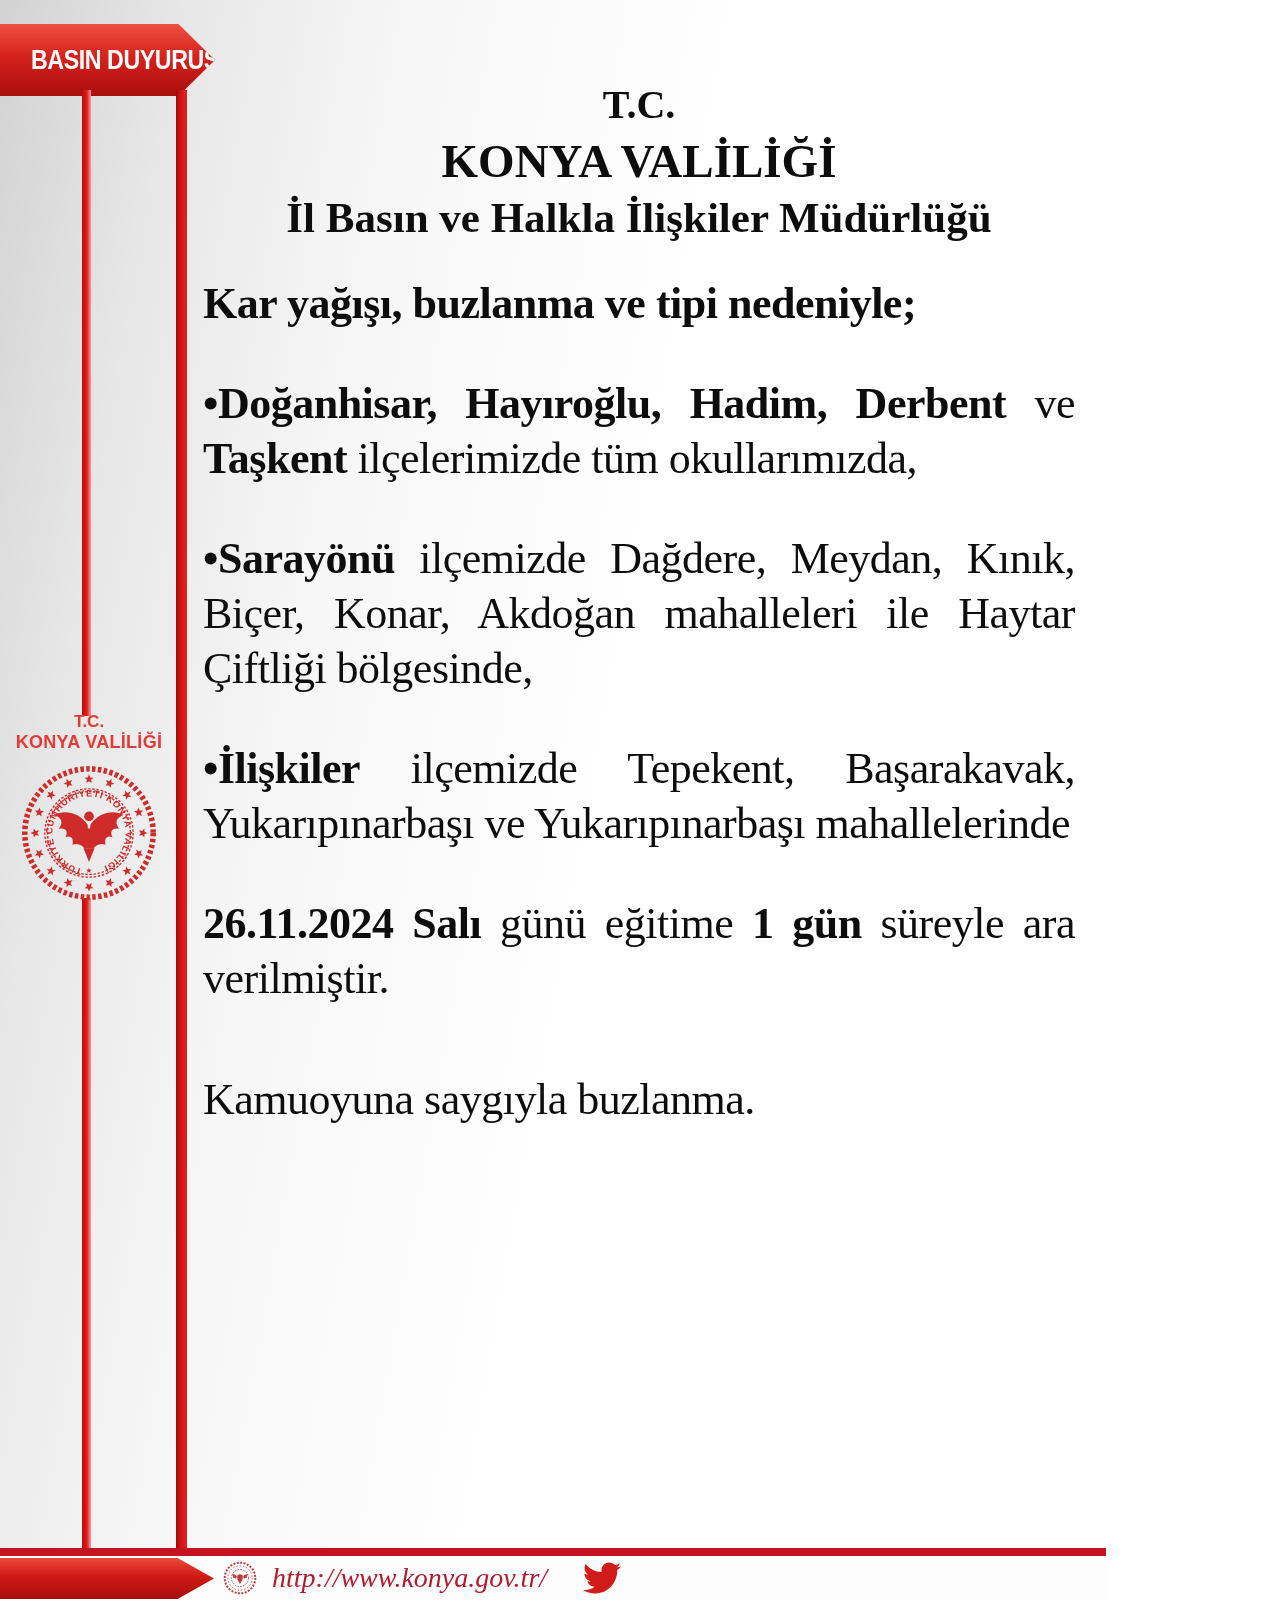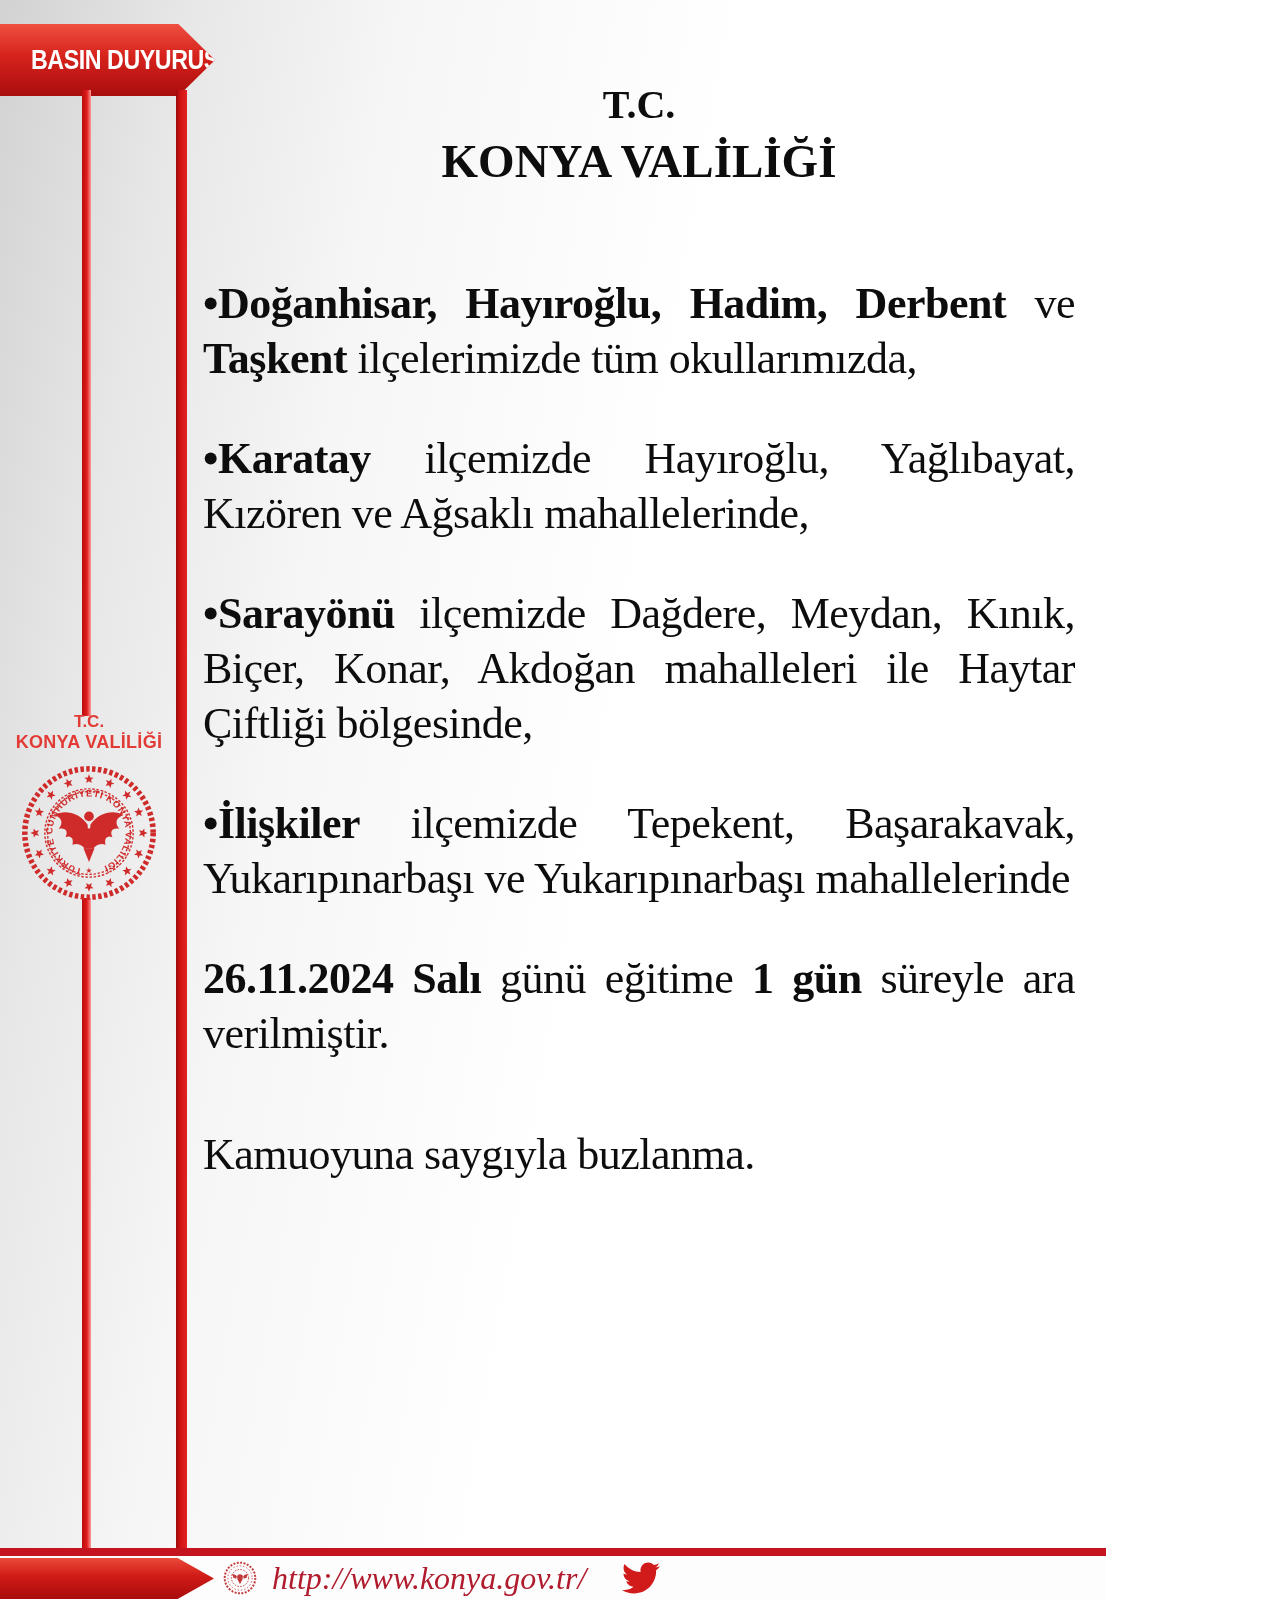--- a/index.html
+++ b/index.html
@@ -62,21 +62,21 @@
   .footer-arrow{
     position:absolute;left:0;top:1558px;width:214px;height:41px;
     clip-path:polygon(0 0,83% 0,100% 50%,83% 100%,0 100%);
     background:linear-gradient(180deg,#ea4a3a 0%,#d01a16 45%,#a80d0d 100%);
   }
   .footer-row{
     position:absolute;left:222px;top:1556px;height:44px;
     display:flex;align-items:center;
   }
   .footer-url{
-    font-style:italic;font-size:32px;color:#b01c2e;white-space:nowrap;
+    font-style:italic;font-size:28px;color:#b01c2e;white-space:nowrap;
   }
   .mini-seal{width:36px;height:36px;margin-right:14px;flex:0 0 auto;}
   .tw-icon{width:46px;height:38px;margin:0 30px 0 32px;flex:0 0 auto;}
 </style>
 </head>
 <body>
 
 <div class="page">
 
   <div class="banner">
@@ -129,27 +129,28 @@
       <circle cx="100" cy="76" r="7"></circle>
       <ellipse cx="100" cy="108" rx="10" ry="15"></ellipse>
       <path d="M92,122 L100,142 L108,122 Z"></path>
     </g>
     <text x="100" y="158" text-anchor="middle" font-size="11" fill="#cf2b2b">★</text>
   </svg>
 
   <div class="doc-header">
     <div class="h1">T.C.</div>
     <div class="h2">KONYA VALİLİĞİ</div>
+    <div class="h3">İl Basın ve Halkla İlişkiler Müdürlüğü</div>
   </div>
 
   <div class="content">
+    <p class="intro">Kar yağışı, buzlanma ve tipi nedeniyle;</p>
 
     <p><span class="b">•Doğanhisar, Hayıroğlu, Hadim, Derbent</span><span> ve </span><span class="b">Taşkent</span><span> ilçelerimizde tüm okullarımızda,</span></p>
 
-    <p><span class="b">•Karatay</span><span> ilçemizde Hayıroğlu, Yağlıbayat, Kızören ve Ağsaklı mahallelerinde,</span></p>
 
 
     <p><span class="b">•Sarayönü</span><span> ilçemizde Dağdere, Meydan, Kınık, Biçer, Konar, Akdoğan mahalleleri ile Haytar Çiftliği bölgesinde,</span></p>
 
     <p><span class="b">•İlişkiler</span><span> ilçemizde Tepekent, Başarakavak, Yukarıpınarbaşı ve Yukarıpınarbaşı mahallelerinde</span></p>
 
     <p class="pre-closing"><span class="b">26.11.2024 Salı</span><span> günü eğitime </span><span class="b">1 gün</span><span> süreyle ara verilmiştir.</span></p>
 
     <p class="closing">Kamuoyuna saygıyla buzlanma.</p>
   </div>

